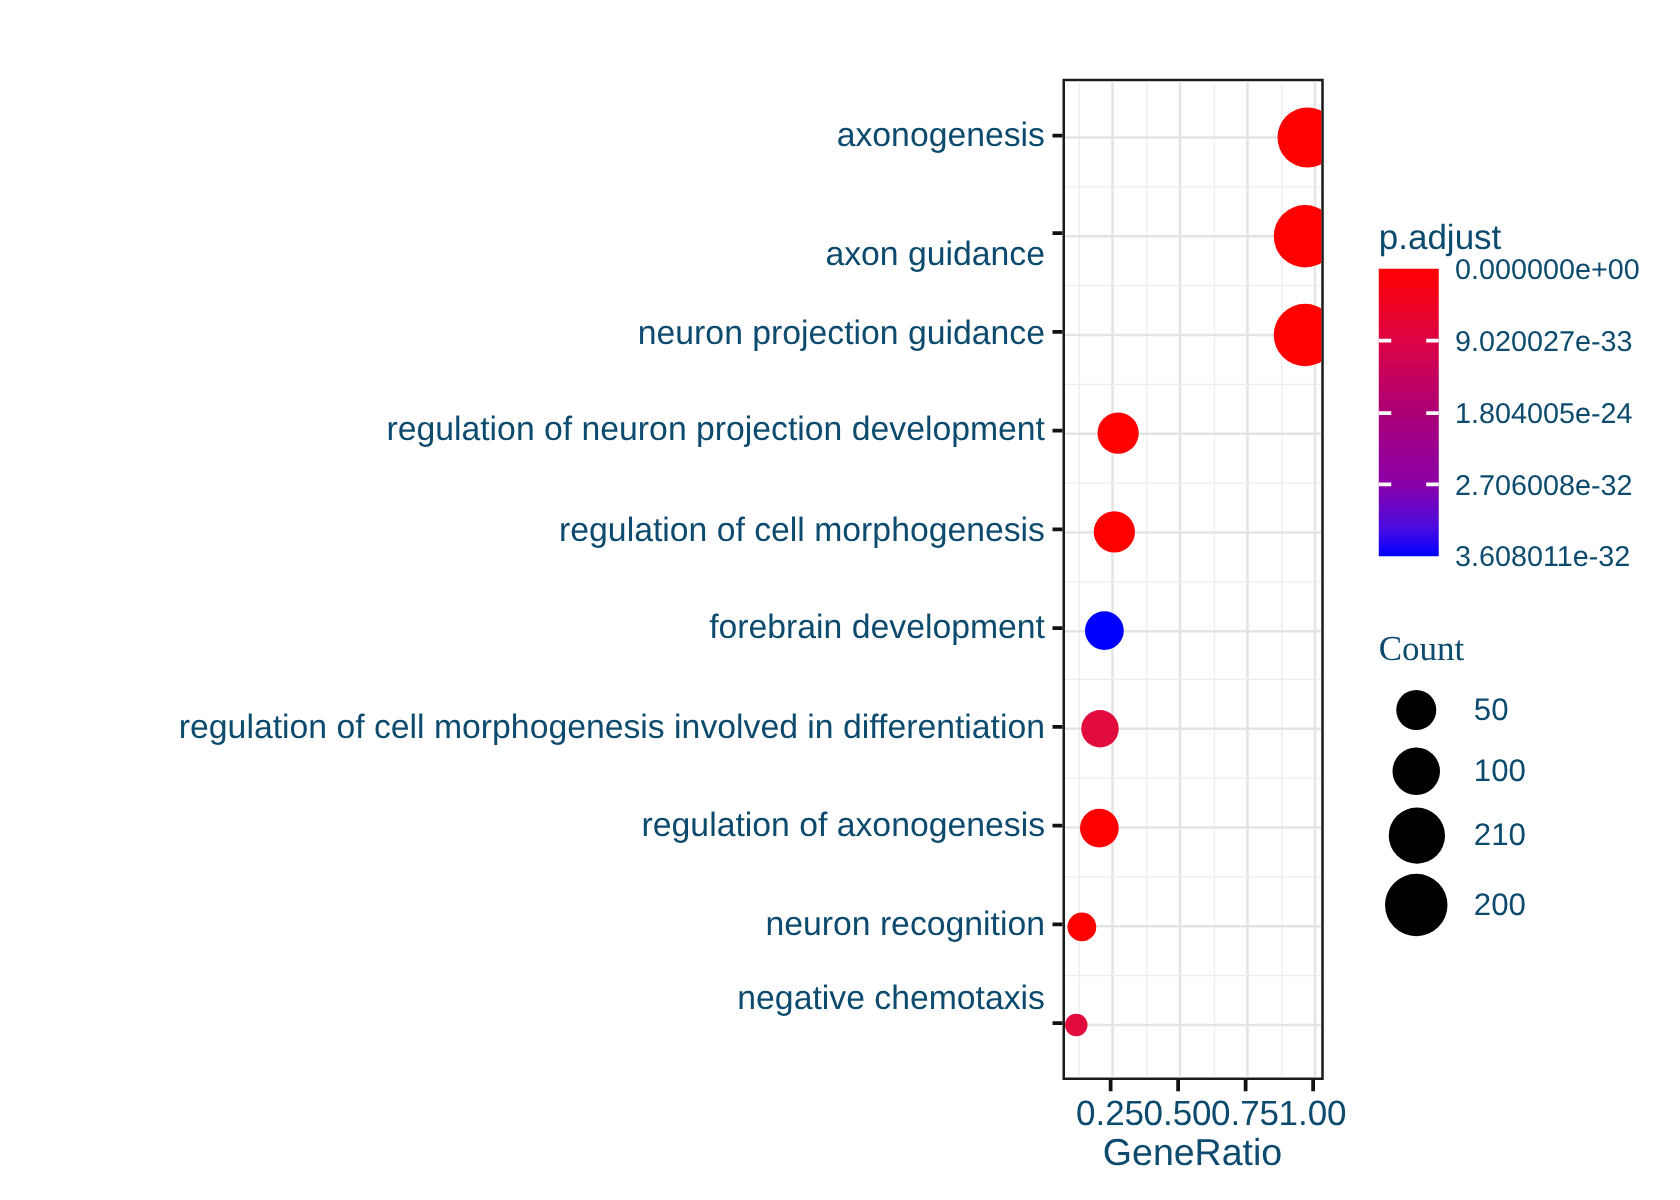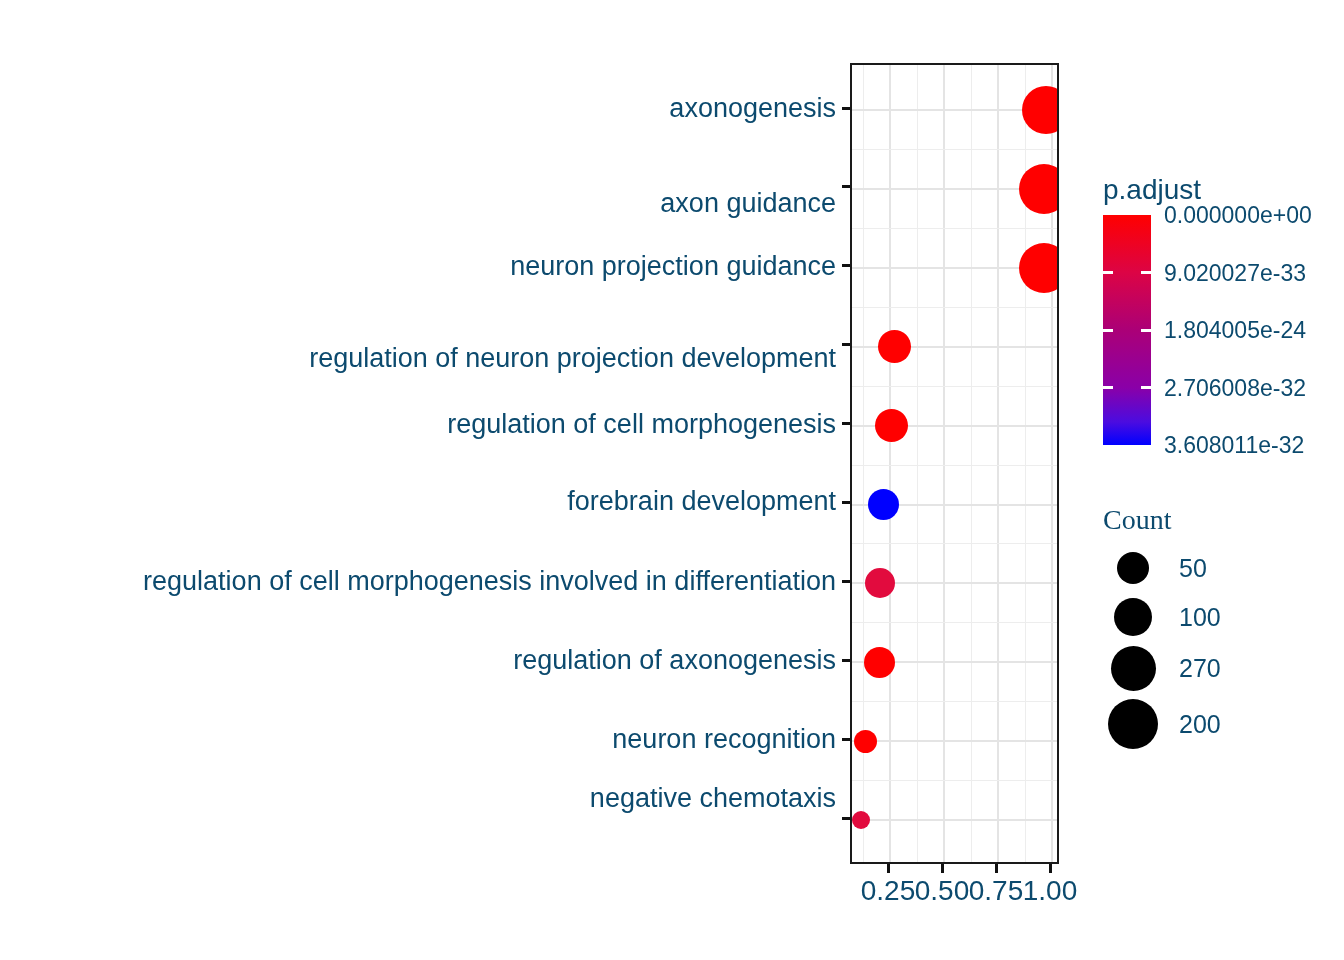--- a/index.html
+++ b/index.html
@@ -121,21 +121,21 @@
       <div class="dot" style="left: 1.66px; top: 664.7px; width: 23px; height: 23px; background: rgb(255, 0, 0);"></div>
       <div class="dot" style="left: 0.272px; top: 746.1px; width: 18px; height: 18px; background: rgb(226, 11, 62);"></div>
     </div>
   <div id="axis-decorations">
       <div class="cat-label" style="top: 92px;">axonogenesis</div>
       <div class="ytick" style="left: 842px; top: 106.5px;"></div>
       <div class="cat-label" style="top: 187px; margin-left: 48px;">axon guidance</div>
       <div class="ytick" style="left: 842px; top: 185.4px;"></div>
       <div class="cat-label" style="top: 249.8px; text-align: right;">neuron projection guidance</div>
       <div class="ytick" style="left: 842px; top: 264.3px;"></div>
-      <div class="cat-label" style="top: 342px;">regulation of neuron projection development</div>
+      <div class="cat-label" style="top: 327px;">regulation of neuron projection development</div>
       <div class="ytick" style="left: 842px; top: 343.2px;"></div>
       <div class="cat-label" style="top: 407.6px;">regulation of cell morphogenesis</div>
       <div class="ytick" style="left: 842px; top: 422.1px;"></div>
       <div class="cat-label" style="top: 485px;">forebrain development</div>
       <div class="ytick" style="left: 842px; top: 501px;"></div>
       <div class="cat-label" style="top: 565.4px;">regulation of cell morphogenesis involved in differentiation</div>
       <div class="ytick" style="left: 842px; top: 579.9px;"></div>
       <div class="cat-label" style="top: 644.3px;">regulation of axonogenesis</div>
       <div class="ytick" style="left: 842px; top: 658.8px;"></div>
       <div class="cat-label" style="top: 723.2px;">neuron recognition</div>
@@ -144,20 +144,21 @@
       <div class="ytick" style="left: 842px; top: 816.6px;"></div>
       <div class="xtick" style="left: 886.5px; top: 864px;"></div>
       <div class="xtick-label" style="left: 843px; top: 876px;">0.25</div>
       <div class="xtick" style="left: 940.5px; top: 864px;"></div>
       <div class="xtick-label" style="left: 897px; top: 876px;">0.50</div>
       <div class="xtick" style="left: 994.5px; top: 864px;"></div>
       <div class="xtick-label" style="left: 951px; top: 876px;">0.75</div>
       <div class="xtick" style="left: 1048.5px; top: 864px;"></div>
       <div class="xtick-label" style="left: 1005px; top: 876px;">1.00</div>
     </div>
+  <div id="x-axis-title">GeneRatio</div>
 
   <div class="legend-title" style="top:174px;">p.adjust</div>
   <div id="colorbar" style="background: linear-gradient(rgb(255, 0, 0) 0%, rgb(220, 4, 69) 25%, rgb(171, 0, 119) 50%, rgb(138, 0, 168) 75%, rgb(75, 12, 224) 90%, rgb(0, 0, 255) 100%);"></div>
   <div id="colorbar-extras">
       <div class="cbar-tick" style="left: 1103px; top: 271px;"></div>
       <div class="cbar-tick" style="left: 1141px; top: 271px;"></div>
       <div class="cbar-tick" style="left: 1103px; top: 328.5px;"></div>
       <div class="cbar-tick" style="left: 1141px; top: 328.5px;"></div>
       <div class="cbar-tick" style="left: 1103px; top: 386px;"></div>
       <div class="cbar-tick" style="left: 1141px; top: 386px;"></div>
@@ -168,17 +169,17 @@
       <div class="cbar-label" style="top: 432px;">3.608011e-32</div>
     </div>
 
   <div class="legend-title" style="top:504px;font-family:Liberation Serif, serif;">Count</div>
   <div id="size-legend">
       <div class="size-key" style="left: 1117px; top: 552px; width: 32px; height: 32px;"></div>
       <div class="size-label" style="top: 554px;">50</div>
       <div class="size-key" style="left: 1114px; top: 598px; width: 38px; height: 38px;"></div>
       <div class="size-label" style="top: 603px;">100</div>
       <div class="size-key" style="left: 1110.5px; top: 645.5px; width: 45px; height: 45px;"></div>
-      <div class="size-label" style="top: 654px;">270</div>
+      <div class="size-label" style="top: 654px;">210</div>
       <div class="size-key" style="left: 1108px; top: 699px; width: 50px; height: 50px;"></div>
       <div class="size-label" style="top: 710px;">200</div>
     </div>
 </div>
 
 </body></html>

